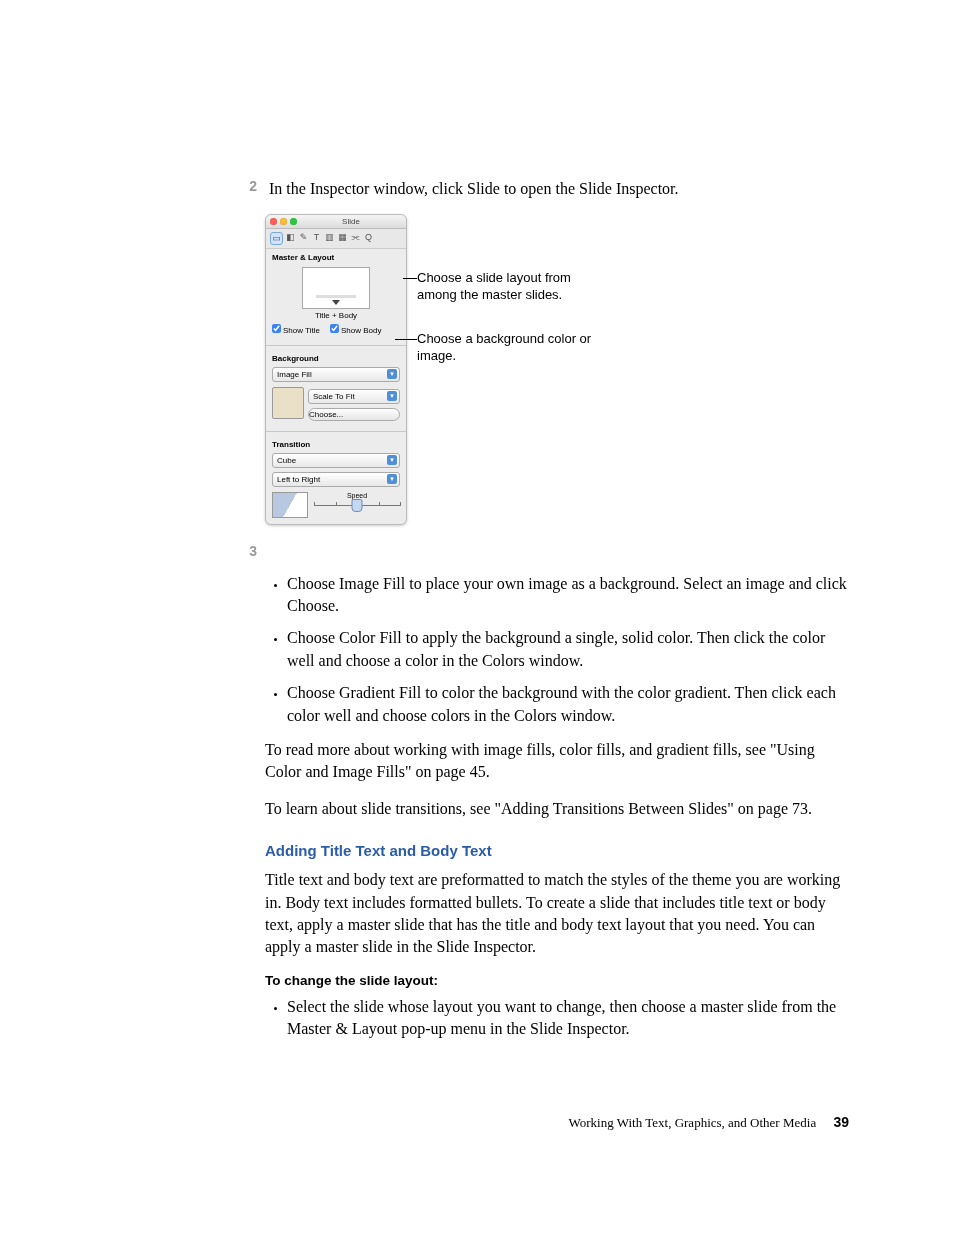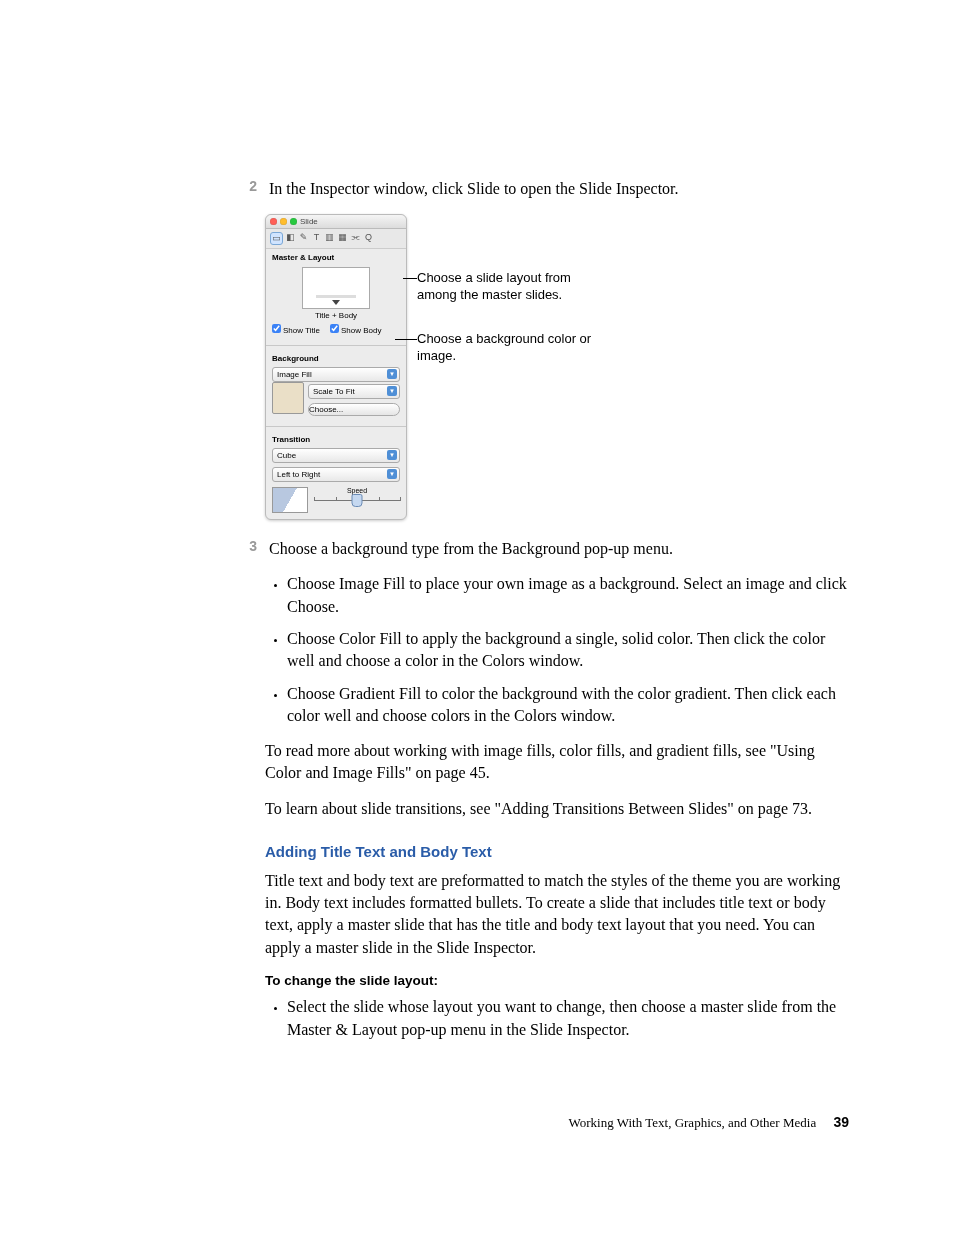--- a/index.html
+++ b/index.html
@@ -54,21 +54,21 @@
   .titlebar {
     display: flex;
     align-items: center;
     background: linear-gradient(#f5f5f5,#dcdcdc);
     border-bottom: 1px solid #bbb;
     border-radius: 6px 6px 0 0;
     padding: 2px 4px;
   }
   .tlight { width:7px; height:7px; border-radius:50%; margin-right:3px; box-shadow: inset 0 0 1px rgba(0,0,0,.4);}
   .tlight.r{background:#ff5f57;} .tlight.y{background:#ffbd2e;} .tlight.g{background:#28c940;}
-  .titlebar .wtitle { flex:1; text-align:left; font-size:8px; color:#444;}
+  .titlebar .wtitle { flex:1; text-align:center; font-size:8px; color:#444;}
   .toolbar {
     display:flex; gap:2px; padding:3px 4px; background:#e8e8e8; border-bottom:1px solid #ccc;
   }
   .tbicon { width:11px; height:11px; display:flex; align-items:center; justify-content:center; font-size:9px; color:#555; }
   .tbicon.active { background:#d0e4ff; border:1px solid #7aa7d6; border-radius:3px; }
   .section-label { font-weight:bold; font-size:8px; padding:4px 6px 2px 6px; }
   .panel-inner { padding:0 6px 6px 6px; }
   .master-preview {
     width: 66px; height:40px; margin:3px auto 2px auto; background:#fff; border:1px solid #aaa;
     display:flex; flex-direction:column; align-items:center; justify-content:flex-end;
@@ -78,21 +78,21 @@
   .master-label { text-align:center; font-size:8px; margin-bottom:4px;}
   .checks { display:flex; gap:10px; font-size:8px; align-items:center; margin-top:2px;}
   input[type=checkbox]{ width:9px; height:9px; margin:0 2px 0 0; accent-color:#3b82f6;}
   .hr { height:1px; background:#c8c8c8; margin:4px 0;}
   .select {
     display:flex; align-items:center; justify-content:space-between;
     background:linear-gradient(#fff,#e8e8e8); border:1px solid #aaa; border-radius:3px;
     font-size:8px; padding:0 2px 0 4px; height:13px; margin-top:2px;gap:28px;
   }
   .select .arrows { background:#4f8fd6; color:#fff; width:10px; height:10px; display:flex; align-items:center; justify-content:center; border-radius:2px; font-size:7px;}
-  .bg-row { display:flex; gap:4px; align-items:flex-start;}
+  .bg-row { display:flex; gap:4px; margin-top:5px; align-items:flex-start;}
   .swatch { width:30px; height:30px; background:#eadfc7; border:1px solid #999; border-radius:2px;}
   .bg-col { flex:1; display:flex; flex-direction:column; gap:4px;}
   .btn {
     background:linear-gradient(#fff,#e5e5e5); border:1px solid #aaa; border-radius:8px;
     font-size:8px; padding:1px 0; 
   }
   .trans-row { display:flex; gap:6px; margin-top:5px;}
   .trans-thumb { width:34px; height:24px; border:1px solid #999; background:linear-gradient(120deg,#b8c8e0 50%,#fff 50%);}
   .slider-wrap { flex:1; font-size:7px; text-align:center;}
   .slider { position:relative; height:8px; margin-top:2px;}
@@ -241,21 +241,20 @@
     </div>
 
     <div class="callouts">
       <div class="callout callout1">Choose a slide layout from among the master slides.</div>
       <div class="callout callout2">Choose a background color or image.</div>
     </div>
   </div>
 
   <div class="step">
     <div class="step-num">3</div>
-    <div class="step-text">Choose a background type from the Background pop-up menu.</div>
   </div>
 
   <ul class="bullets">
     <li>Choose Image Fill to place your own image as a background. Select an image and click Choose.</li>
     <li>Choose Color Fill to apply the background a single, solid color. Then click the color well and choose a color in the Colors window.</li>
     <li>Choose Gradient Fill to color the background with the color gradient. Then click each color well and choose colors in the Colors window.</li>
   </ul>
 
   <p class="para">To read more about working with image fills, color fills, and gradient fills, see "Using Color and Image Fills" on page 45.</p>
   <p class="para">To learn about slide transitions, see "Adding Transitions Between Slides" on page 73.</p>

